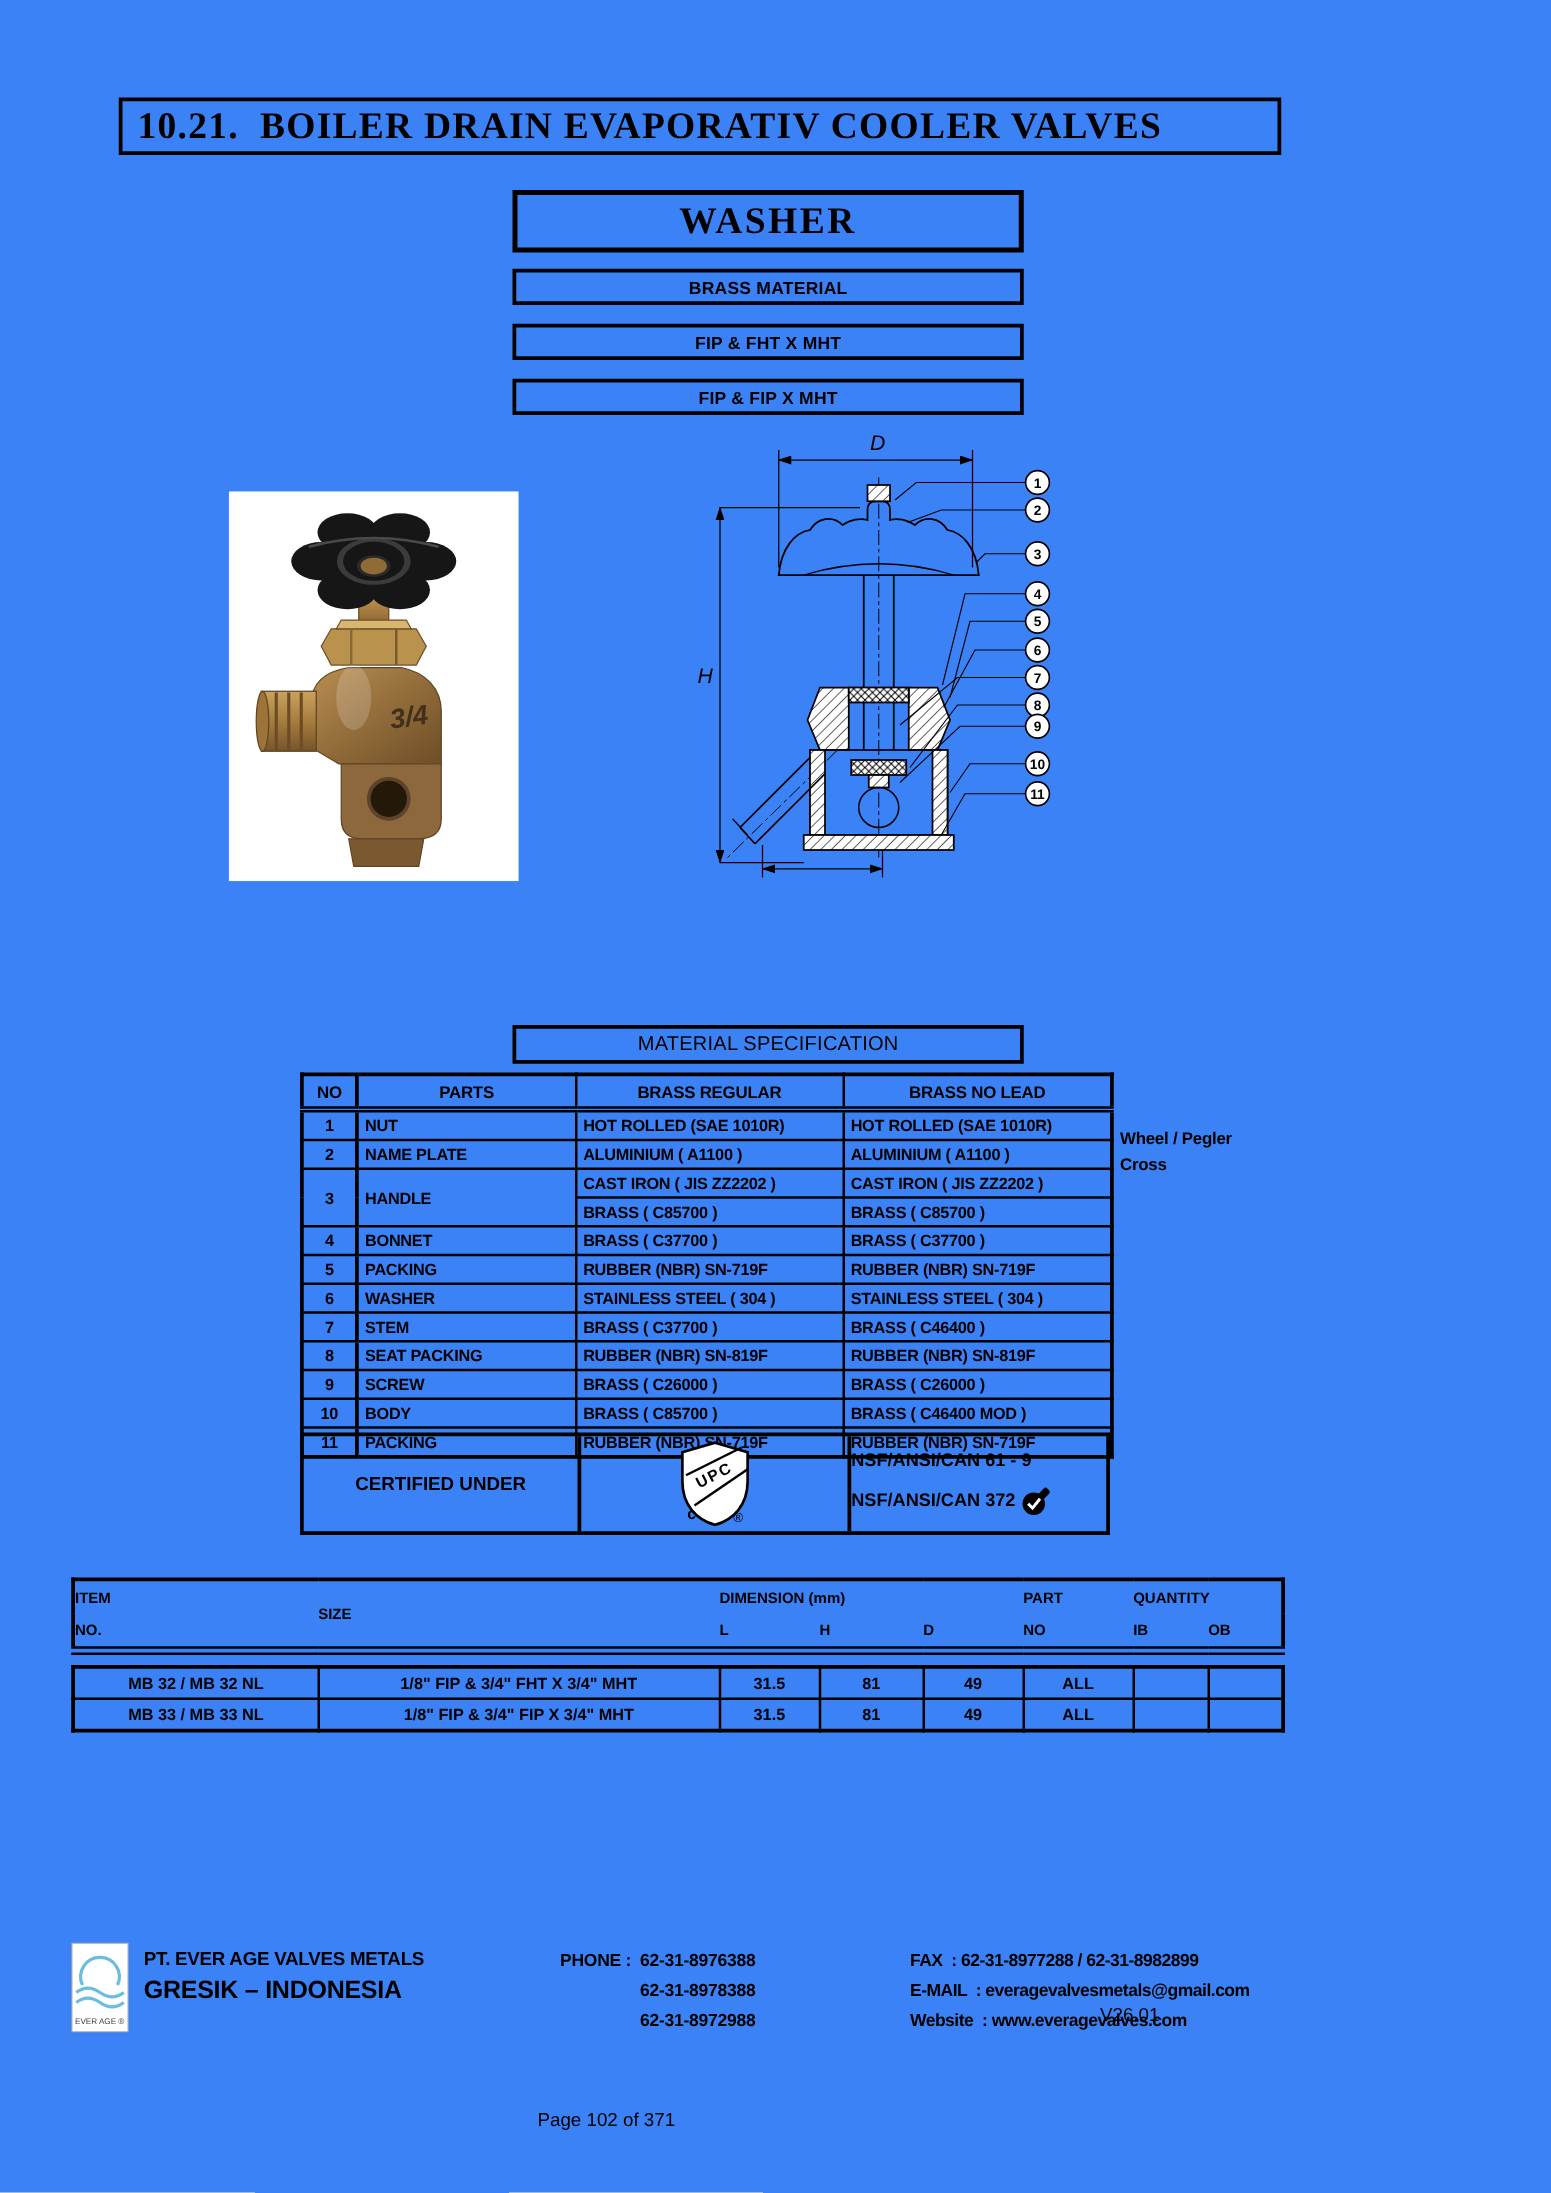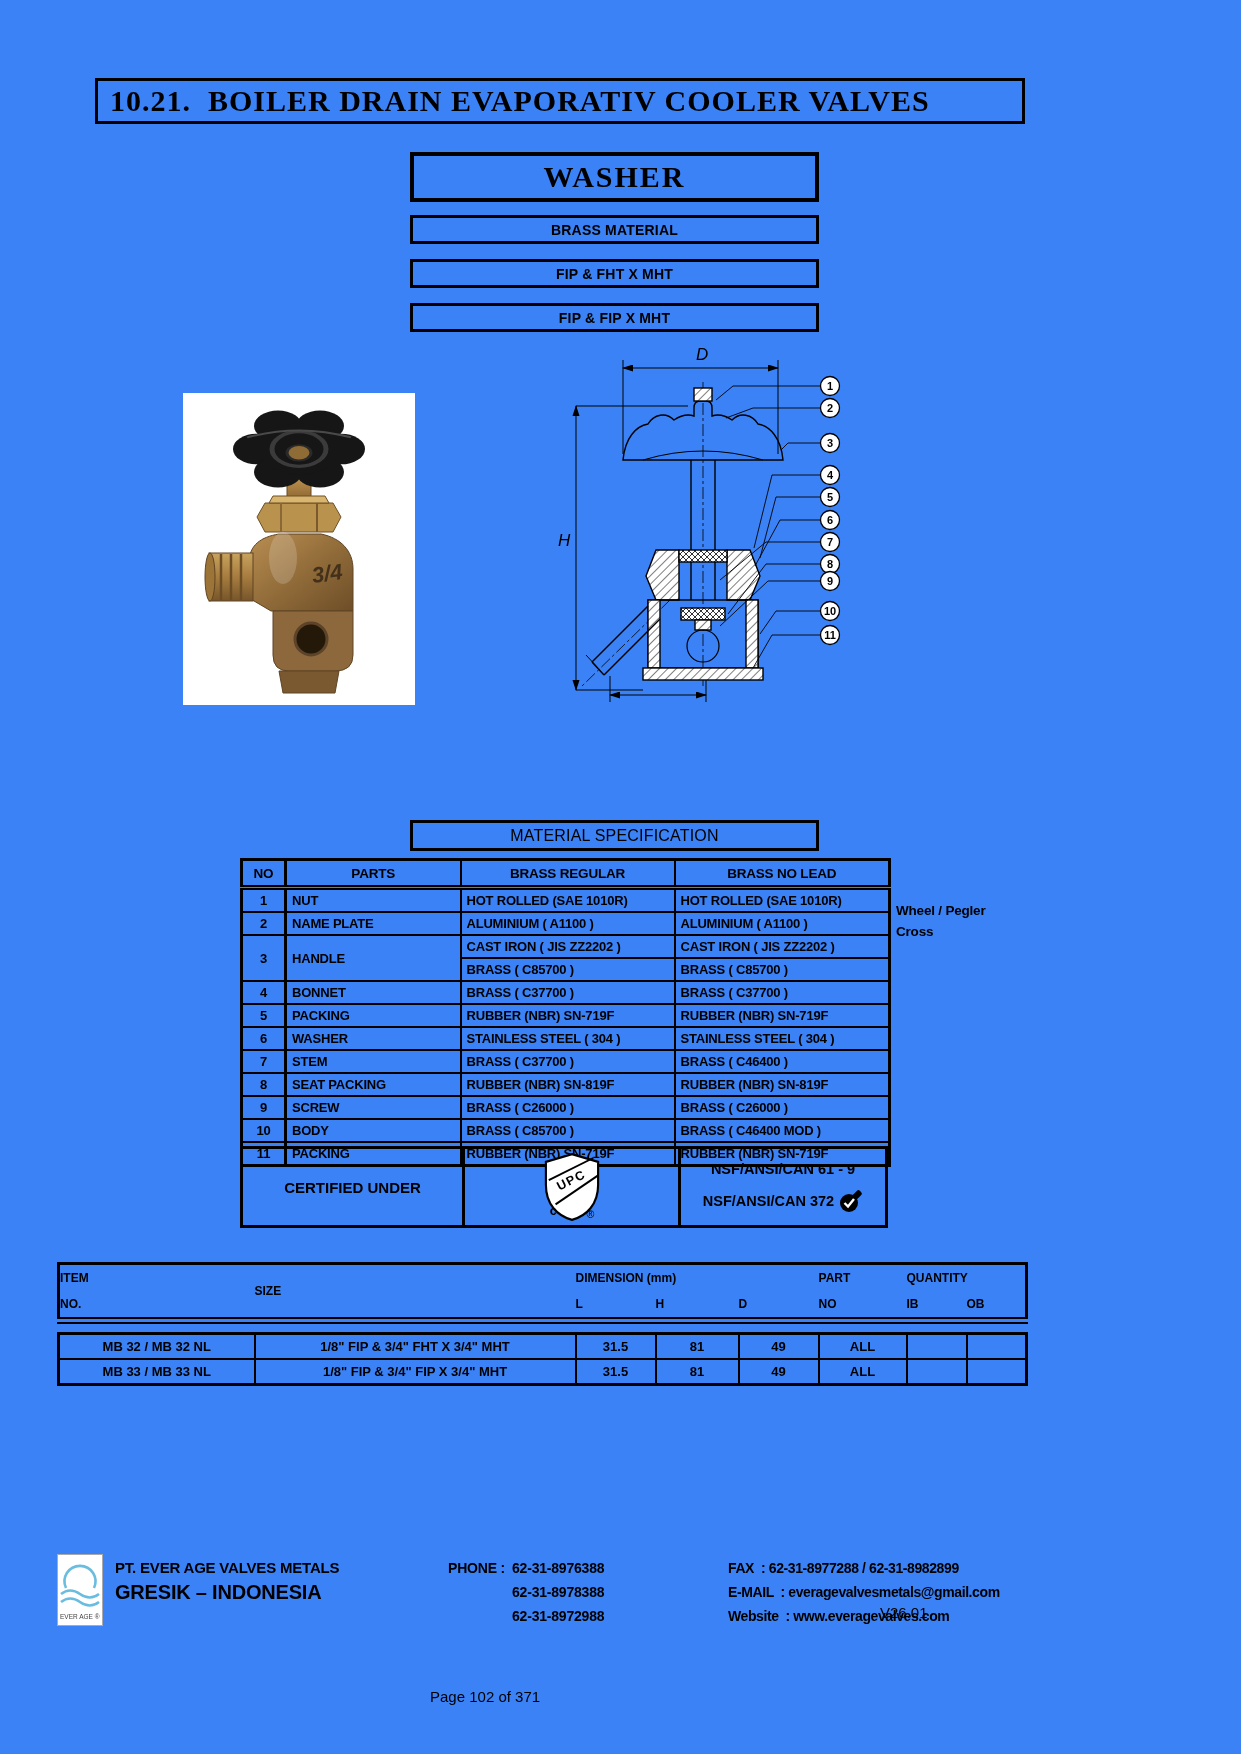--- a/index.html
+++ b/index.html
@@ -48,21 +48,21 @@
   .mtable{border:3px solid #000;}
   .note{font-weight:bold;font-size:13.5px;line-height:21px;letter-spacing:-0.2px;}
   
   .cert{
     left:240px;top:1146px;width:648px;height:82px;border:3px solid #000;
     display:flex;align-items:stretch;
   }
   .cert .c1{width:219px;border-right:3px solid #000;display:flex;align-items:center;justify-content:center;
     font-weight:bold;font-size:15px;}
   .cert .c2{width:213px;border-right:3px solid #000;display:flex;align-items:center;justify-content:center;}
-  .cert .c3{flex:1;display:flex;flex-direction:column;align-items:center;justify-content:space-evenly;
+  .cert .c3{flex:1;display:flex;flex-direction:column;align-items:flex-start;justify-content:space-evenly;
     font-weight:bold;font-size:14.5px;}
   .cert .nsf-line{display:flex;align-items:center;gap:5px;}
   
   .dhead{left:57px;top:1262px;width:968px;border:3px solid #000;border-bottom:7px double #000;border-collapse:collapse;table-layout:fixed;}
   .dhead td{font-weight:bold;font-size:12px;text-align:left;height:26px;padding:0;}
   .ddata{left:57px;top:1332px;width:968px;border:3px solid #000;border-collapse:collapse;table-layout:fixed;}
   .ddata td{border:2px solid #000;font-weight:bold;font-size:13px;text-align:center;height:23px;padding:0;white-space:nowrap;}
   
   .fline{font-weight:bold;font-size:14px;line-height:24px;letter-spacing:-0.2px;white-space:pre;}
   .pfoot{font-size:15px;}

